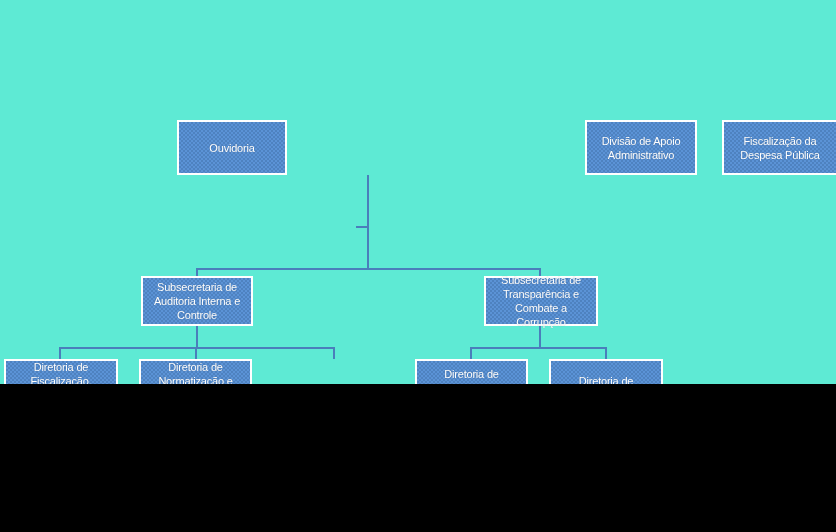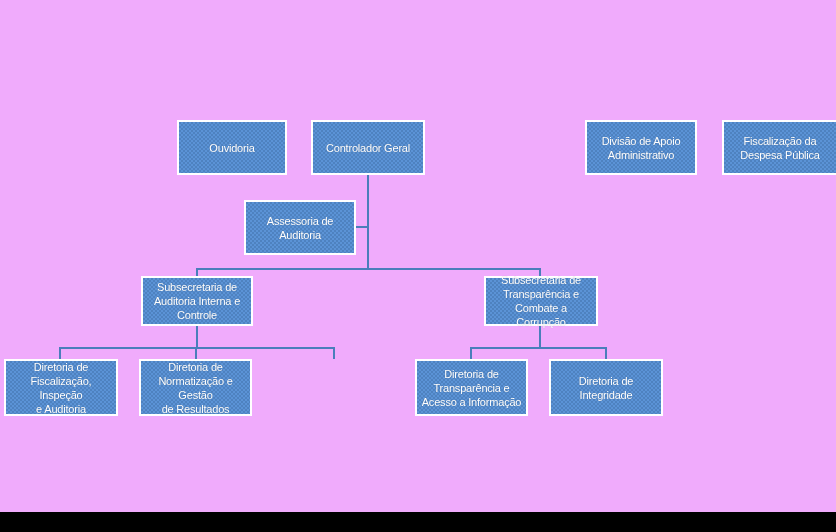--- a/index.html
+++ b/index.html
@@ -3,22 +3,22 @@
 <meta charset="utf-8">
 <style>
   html, body {
     margin: 0;
     padding: 0;
     background: #000000;
   }
   #canvas {
     position: relative;
     width: 836px;
-    height: 512px;
-    background: #f0abfc;
+    height: 384px;
+    background: #5eead4;
     overflow: hidden;
     font-family: "Liberation Sans", sans-serif;
   }
 
   
   .node {
     position: absolute;
     box-sizing: border-box;
     background-color: #4e82c0;
     background-image:
@@ -72,39 +72,32 @@
 
   <div class="conn v" style="left:539px; top:325px; height:22px;"></div>
   <div class="conn h" style="left:470px; top:347px; width:137px;"></div>
   <div class="conn v" style="left:470px; top:347px; height:12px;"></div>
   <div class="conn v" style="left:605px; top:347px; height:12px;"></div>
 
   <div class="node" style="left:177px; top:120px; width:110px; height:55px;">
     <span class="label">Ouvidoria</span>
   </div>
 
-  <div class="node" style="left:311px; top:120px; width:114px; height:55px;">
-    <span class="label">Controlador Geral</span>
-  </div>
 
 
   <div class="node" style="left:585px; top:120px; width:112px; height:55px;">
     <span class="label">Divisão de Apoio
 Administrativo</span>
   </div>
 
   <div class="node" style="left:722px; top:120px; width:116px; height:55px;">
     <span class="label">Fiscalização da
 Despesa Pública</span>
   </div>
 
-  <div class="node" style="left:244px; top:200px; width:112px; height:55px;">
-    <span class="label">Assessoria de
-Auditoria</span>
-  </div>
 
   <div class="node" style="left:141px; top:276px; width:112px; height:50px;">
     <span class="label">Subsecretaria de
 Auditoria Interna e
 Controle</span>
   </div>
 
   <div class="node" style="left:484px; top:276px; width:114px; height:50px;">
     <span class="label">Subsecretaria de
 Transparência e

